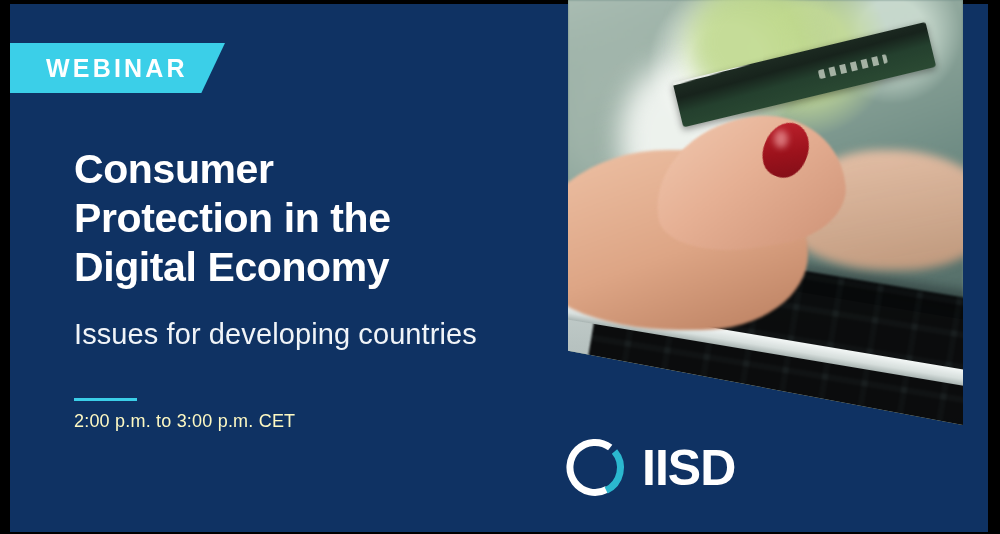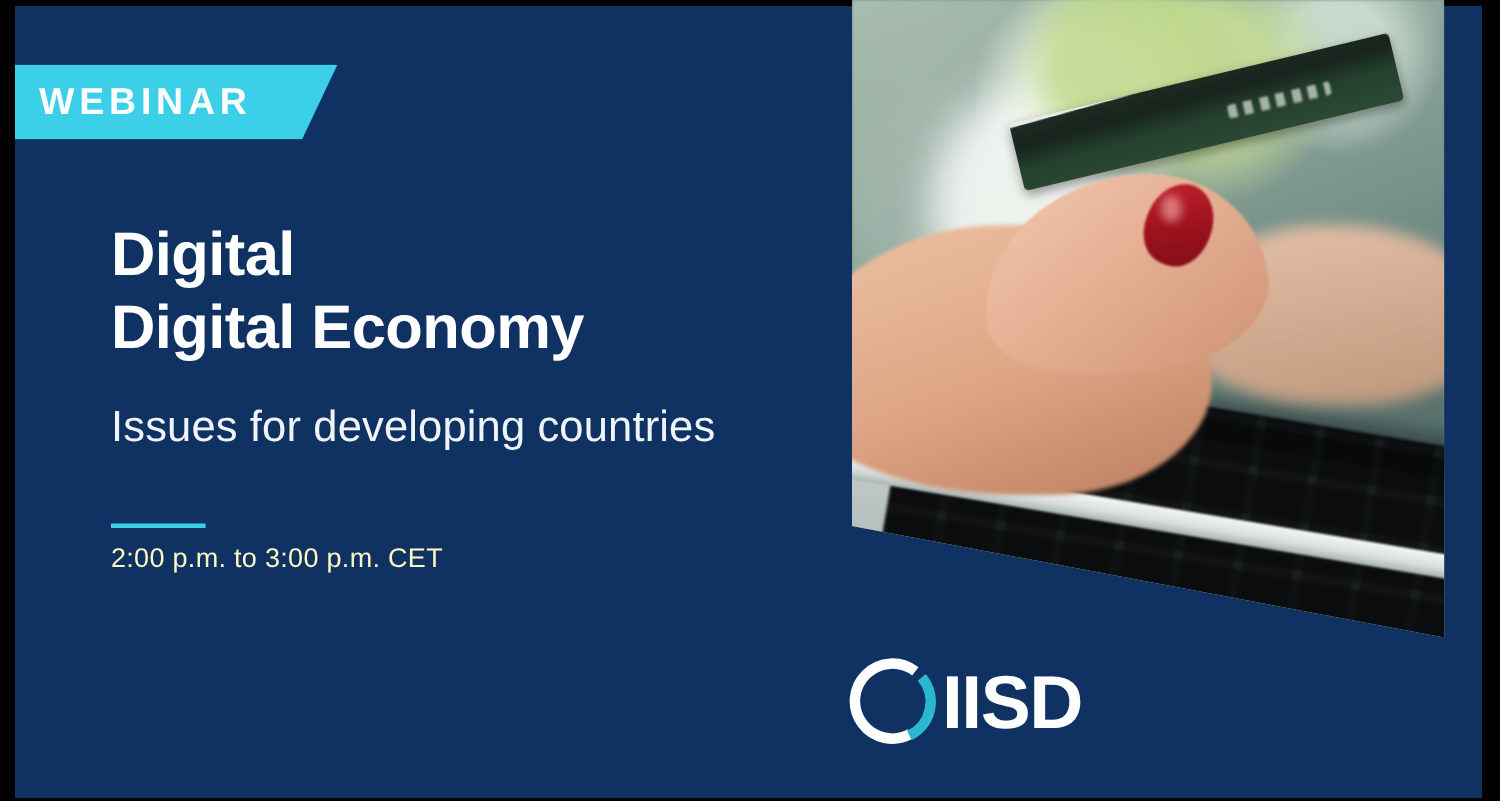--- a/index.html
+++ b/index.html
@@ -42,21 +42,21 @@
     background: #3bcfe8;
     clip-path: polygon(0 0, 100% 0, 89% 100%, 0 100%);
     display: flex;
     align-items: center;
   }
   .webinar-badge .label {
     color: #ffffff;
     font-size: 25px;
     font-weight: bold;
     letter-spacing: 3.2px;
-    padding-left: 16px;
+    padding-left: 36px;
     line-height: 1;
   }
 
   
   .text-col {
     position: absolute;
     left: 74px;
     top: 145px;
     width: 470px;
   }
@@ -279,20 +279,21 @@
     filter: blur(6px);
   }
 
   
   .iisd-logo {
     position: absolute;
     left: 566px;
     top: 437px;
     display: flex;
     align-items: center;
+    gap: 14px;
   }
   .iisd-mark { display: block; }
   .iisd-word {
     color: #ffffff;
     font-size: 50px;
     font-weight: bold;
     letter-spacing: -1px;
     line-height: 1;
   }
 </style>
@@ -322,21 +323,22 @@
     <div class="card">
       <div class="card-emboss"></div>
     </div>
     <div class="thumb"></div>
     <div class="nail"></div>
     <div class="nail-shine"></div>
   </div>
 
   <div class="text-col">
     <h1 class="headline">
-      <span class="line">Digital</span>
+      <span class="line">Consumer</span>
+      <span class="line">Protection in the</span>
       <span class="line">Digital Economy</span>
     </h1>
 
     <p class="subtitle">Issues for developing countries</p>
 
     <div class="divider"></div>
 
     <p class="time-line">2:00 p.m. to 3:00 p.m. CET</p>
   </div>
 

